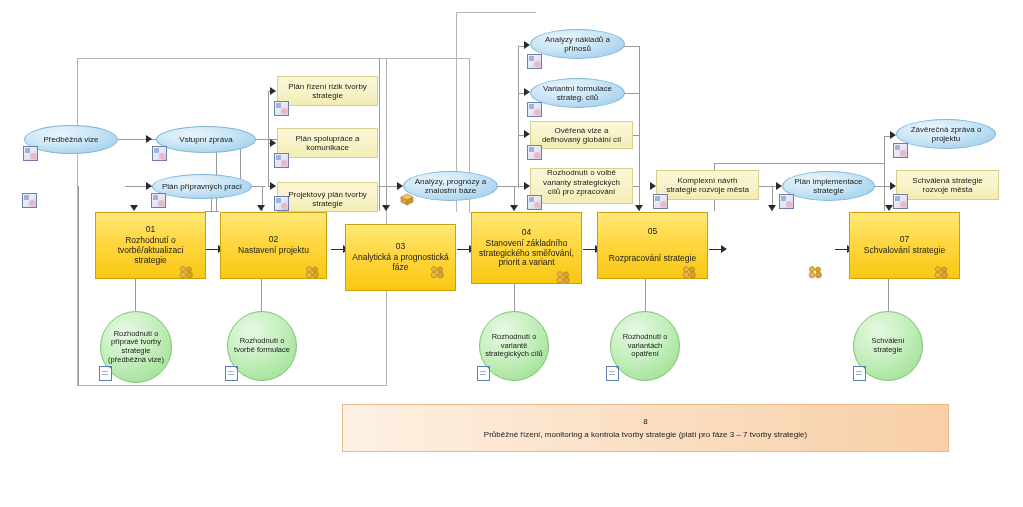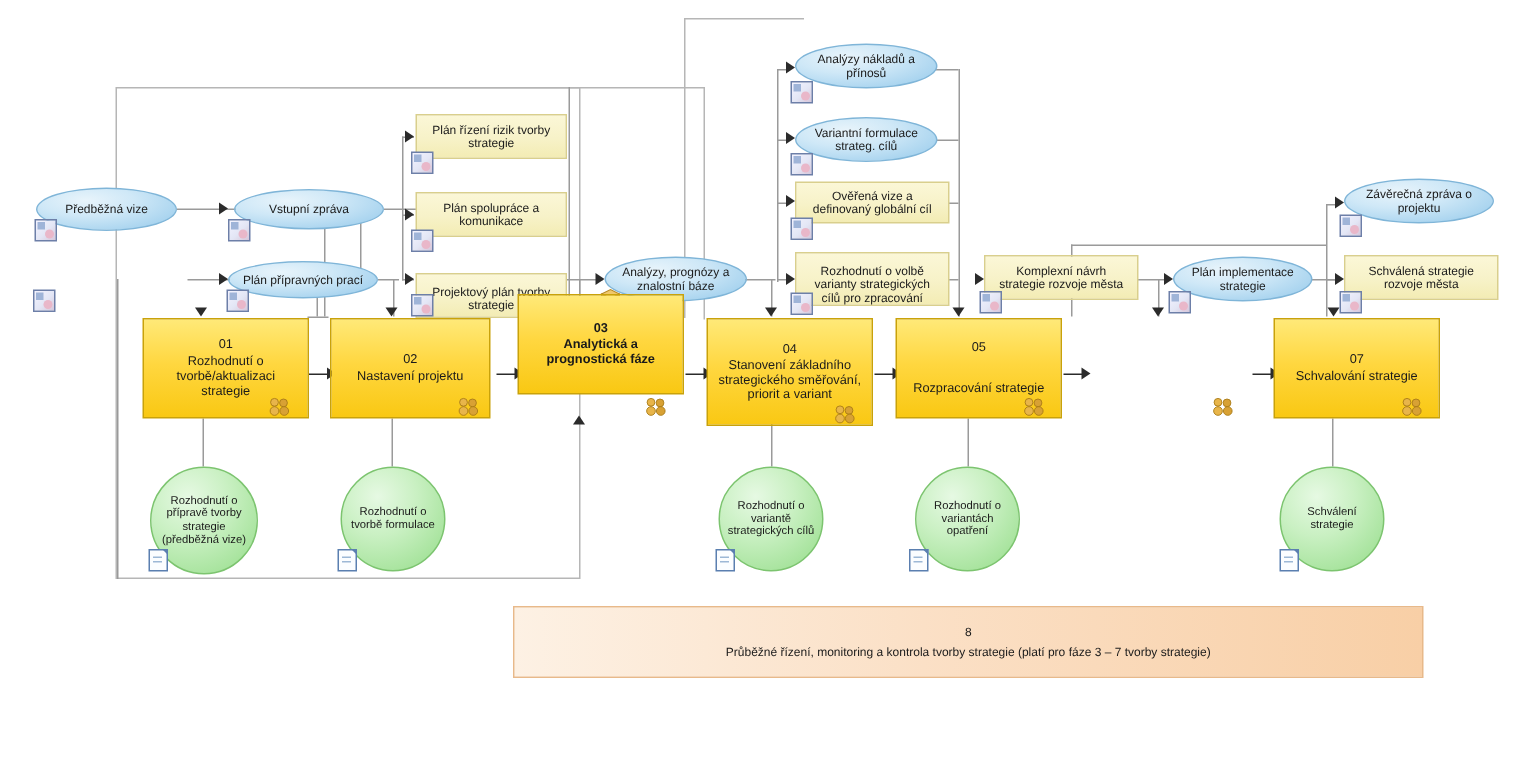--- a/index.html
+++ b/index.html
@@ -229,21 +229,21 @@
   <div class="node ellipse" style="left:530px; top:78px; width:95px; height:30px;">
     <span class="lbl">Variantní formulace strateg. cílů</span>
   </div>
   <div class="ico doc-ico" style="left:527px; top:102px;"></div>
 
   <div class="node note" style="left:530px; top:121px; width:103px; height:28px; display:flex; align-items:center; justify-content:center;">
     <span class="lbl">Ověřená vize a definovaný globální cíl</span>
   </div>
   <div class="ico doc-ico" style="left:527px; top:145px;"></div>
 
-  <div class="node note" style="left:530px; top:168px; width:103px; height:36px; display:flex; align-items:flex-start; justify-content:center;">
+  <div class="node note" style="left:530px; top:168px; width:103px; height:36px; display:flex; align-items:flex-end; justify-content:center;">
     <span class="lbl">Rozhodnutí o volbě varianty strategických cílů pro zpracování</span>
   </div>
   <div class="ico doc-ico" style="left:527px; top:195px;"></div>
 
   <div class="node note" style="left:656px; top:170px; width:103px; height:30px; display:flex; align-items:center; justify-content:center;">
     <span class="lbl">Komplexní návrh strategie rozvoje města</span>
   </div>
   <div class="ico doc-ico" style="left:653px; top:194px;"></div>
 
   <div class="node ellipse" style="left:782px; top:171px; width:93px; height:30px;">
@@ -280,21 +280,21 @@
   </div>
   <div class="ico ppl-ico" style="left:305px; top:265px;">
     <svg width="17" height="13" viewBox="0 0 17 13">
         <circle cx="4" cy="3.2" r="2.6" fill="#e8b54a" stroke="#a97c16" stroke-width="0.6"></circle>
         <circle cx="10" cy="3.6" r="2.6" fill="#d8a134" stroke="#a97c16" stroke-width="0.6"></circle>
         <circle cx="4" cy="9" r="2.9" fill="#e8b54a" stroke="#a97c16" stroke-width="0.6"></circle>
         <circle cx="10.5" cy="9" r="2.9" fill="#d8a134" stroke="#a97c16" stroke-width="0.6"></circle>
       </svg>
   </div>
 
-  <div class="node process" style="left:345px; top:196px; width:111px; height:67px;font-weight:bold;">
+  <div class="node process" style="left:345px; top:224px; width:111px; height:67px;">
     <span class="num">03</span>
     <span class="lbl">Analytická a prognostická fáze</span>
   </div>
   <div class="ico ppl-ico" style="left:430px; top:265px;">
     <svg width="17" height="13" viewBox="0 0 17 13">
         <circle cx="4" cy="3.2" r="2.6" fill="#e8b54a" stroke="#a97c16" stroke-width="0.6"></circle>
         <circle cx="10" cy="3.6" r="2.6" fill="#d8a134" stroke="#a97c16" stroke-width="0.6"></circle>
         <circle cx="4" cy="9" r="2.9" fill="#e8b54a" stroke="#a97c16" stroke-width="0.6"></circle>
         <circle cx="10.5" cy="9" r="2.9" fill="#d8a134" stroke="#a97c16" stroke-width="0.6"></circle>
       </svg>

